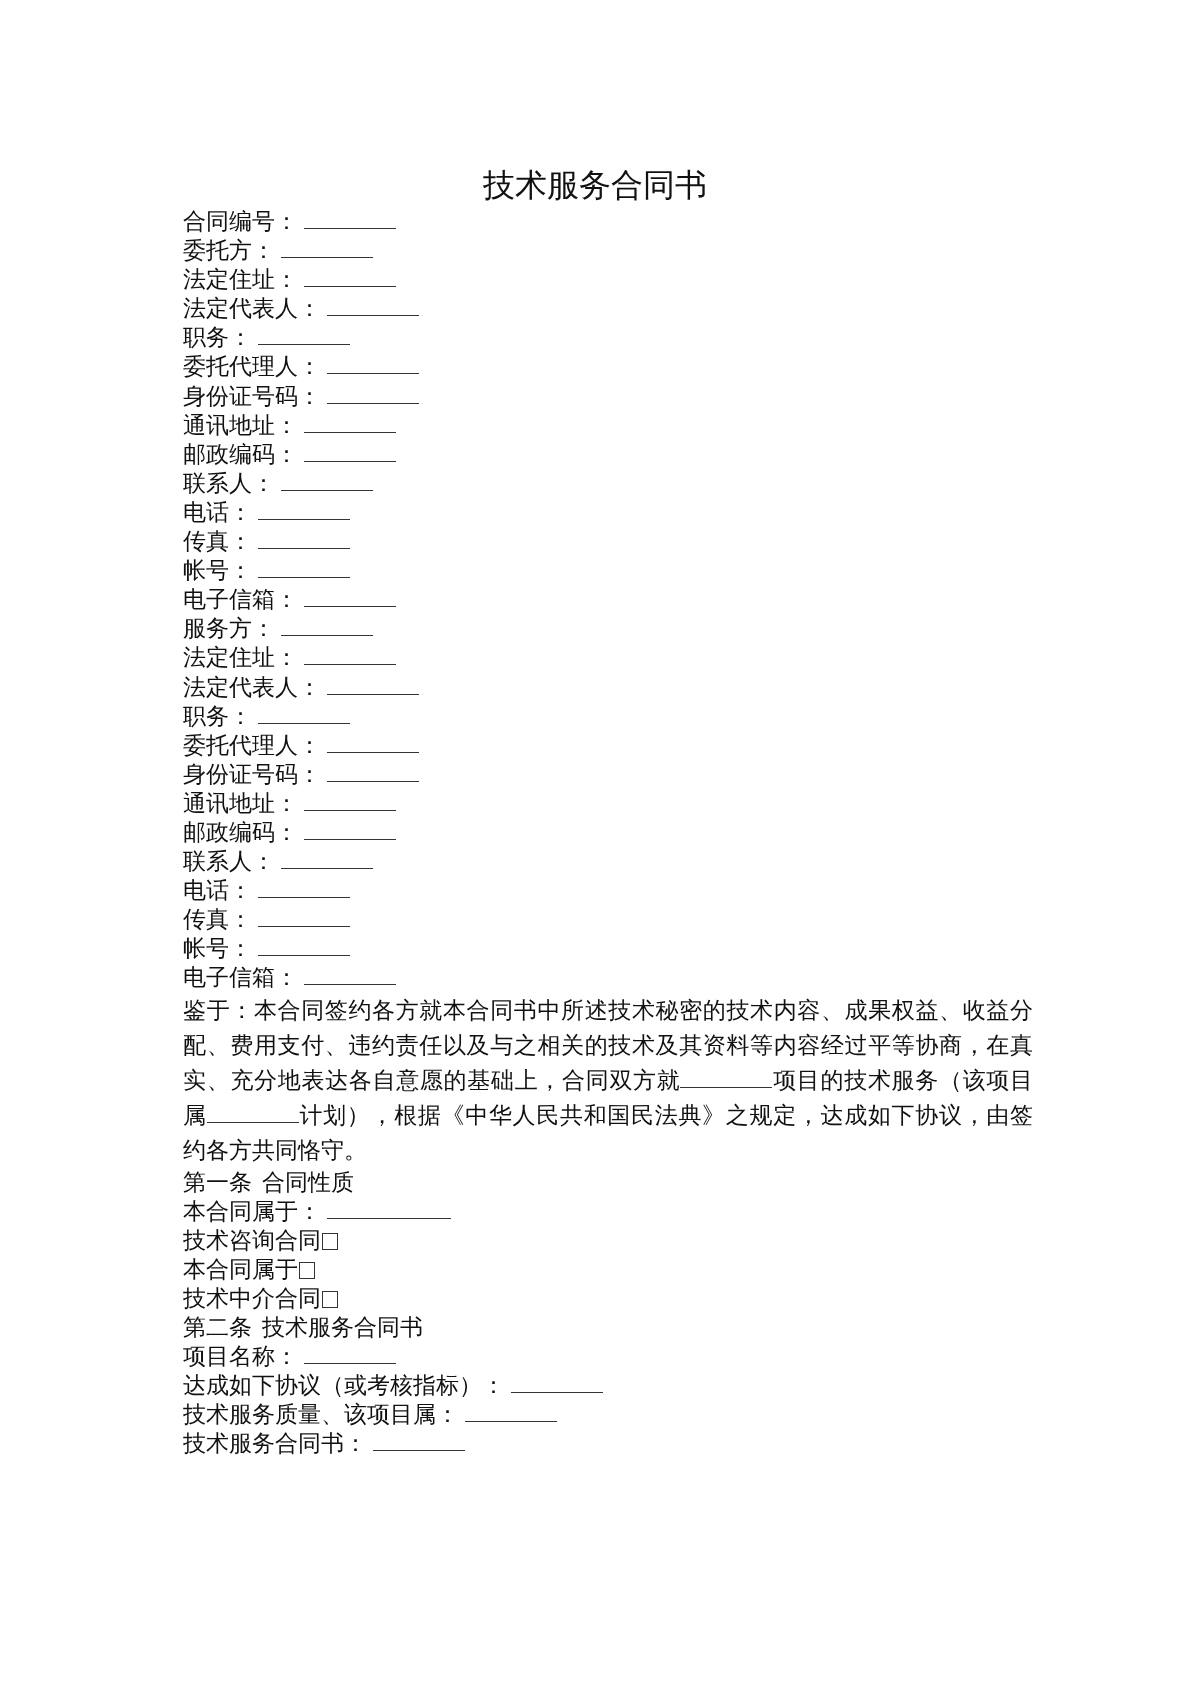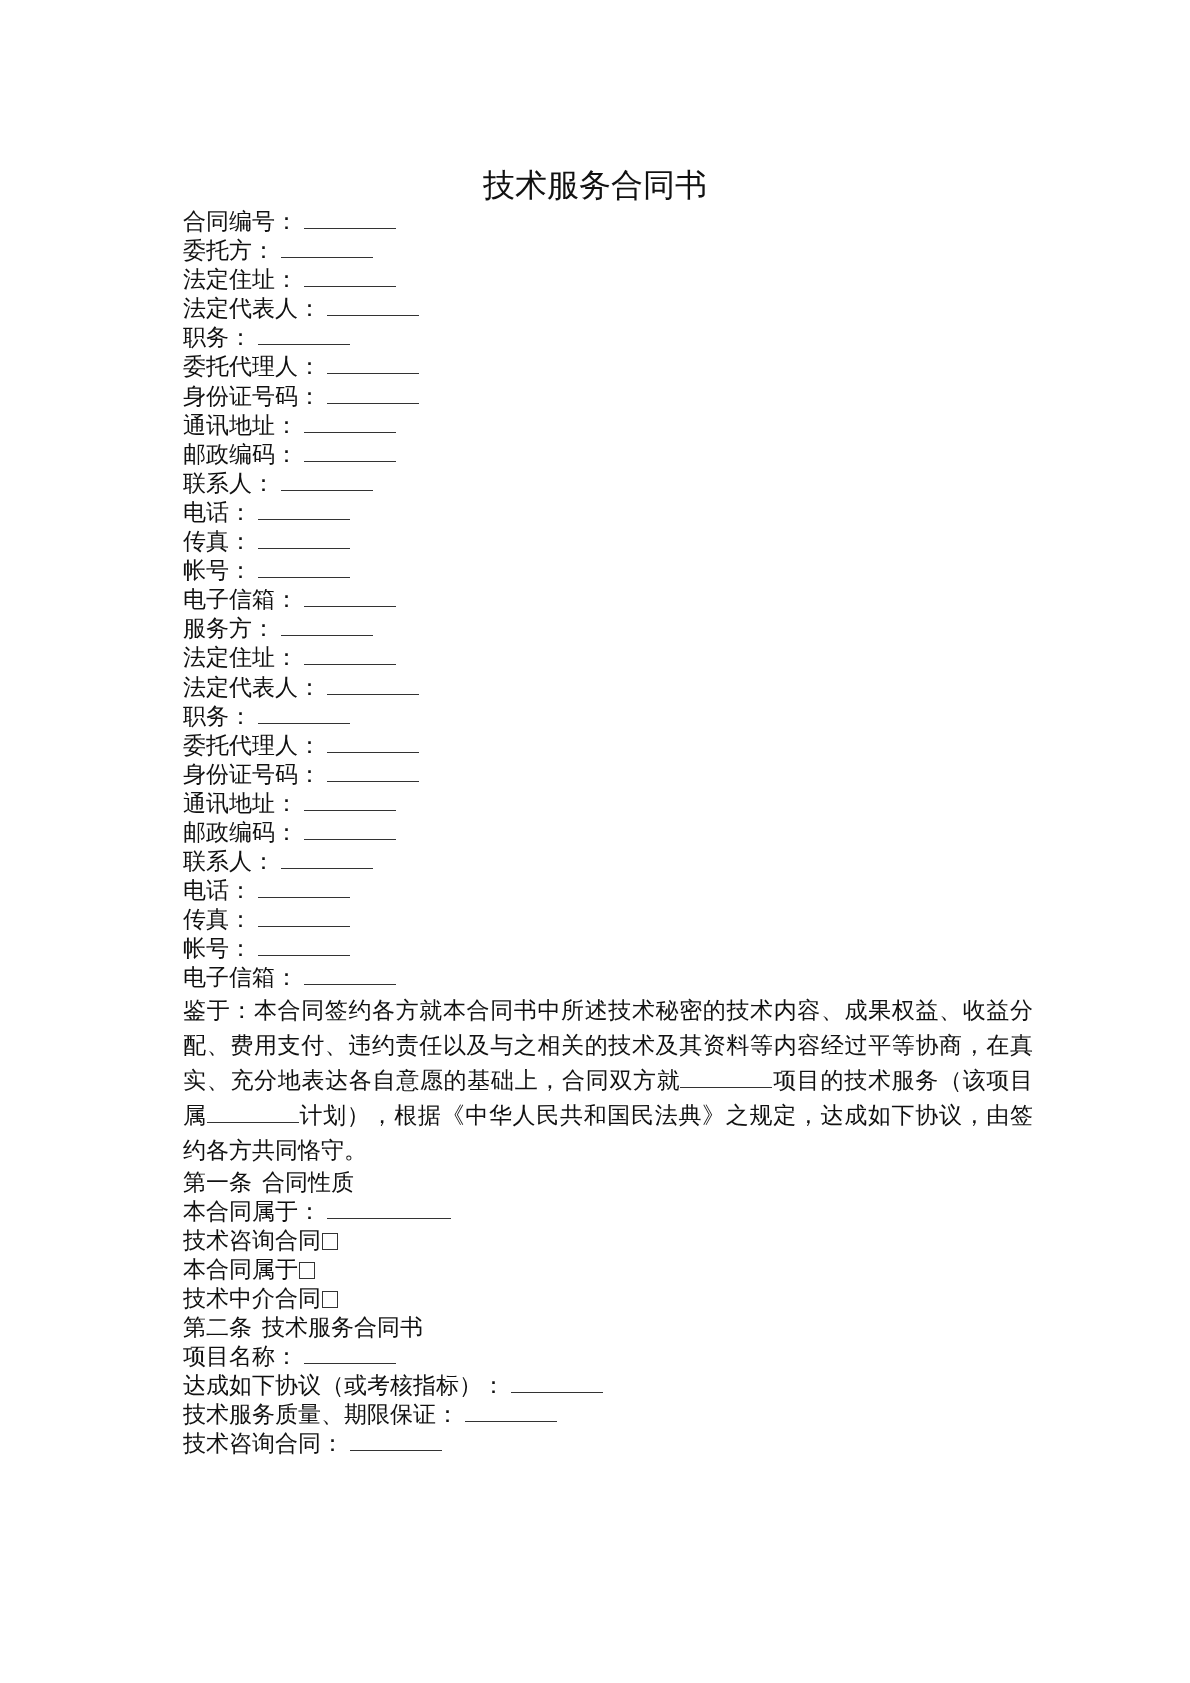--- a/index.html
+++ b/index.html
@@ -75,18 +75,18 @@
     <span>第二条</span><span class="gap"></span><span>技术服务合同书</span>
   </div>
   <div class="line">
     <span>项目名称：</span><span class="blank w9"></span>
   </div>
 
   <div class="line">
     <span>达成如下协议（或考核指标）：</span><span class="blank w9"></span>
   </div>
   <div class="line">
-    <span>技术服务质量、期限保证：</span><span class="blank w9"></span>
+    <span>技术服务质量、该项目属：</span><span class="blank w9"></span>
   </div>
   <div class="line">
-    <span>技术咨询合同：</span><span class="blank w9"></span>
+    <span>技术服务合同书：</span><span class="blank w9"></span>
   </div>
 </div>
 
 </body></html>

